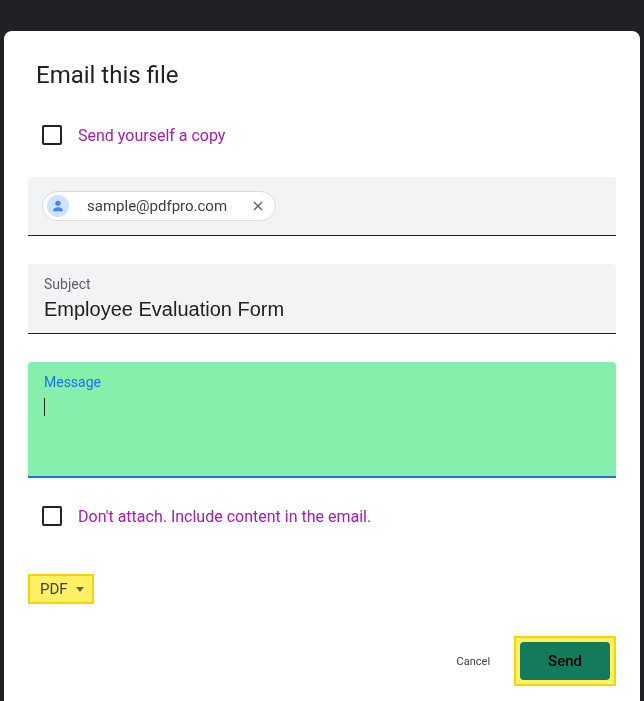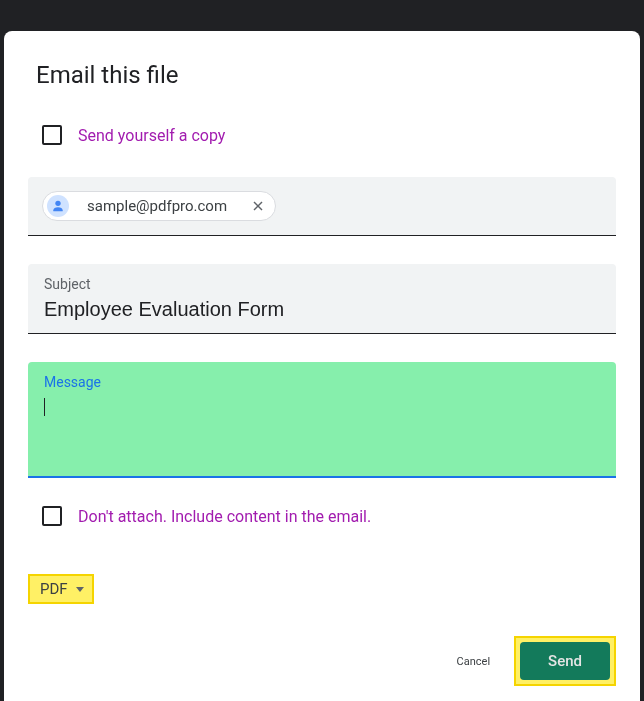--- a/index.html
+++ b/index.html
@@ -190,21 +190,21 @@
     .send-button-wrapper {
       background: #fff065;
       border: 2px solid #f5d400;
       padding: 4px;
       display: inline-block;
     }
     .send-button {
       padding: 10px 28px;
       font-size: 15px;
       font-weight: 500;
-      color: #e5e5e5;
+      color: #000000;
       background: #137a5b;
       border: none;
       border-radius: 4px;
       cursor: pointer;
       font-family: inherit;
       text-align: center;
     }
   </style>
 </head>
 <body>

